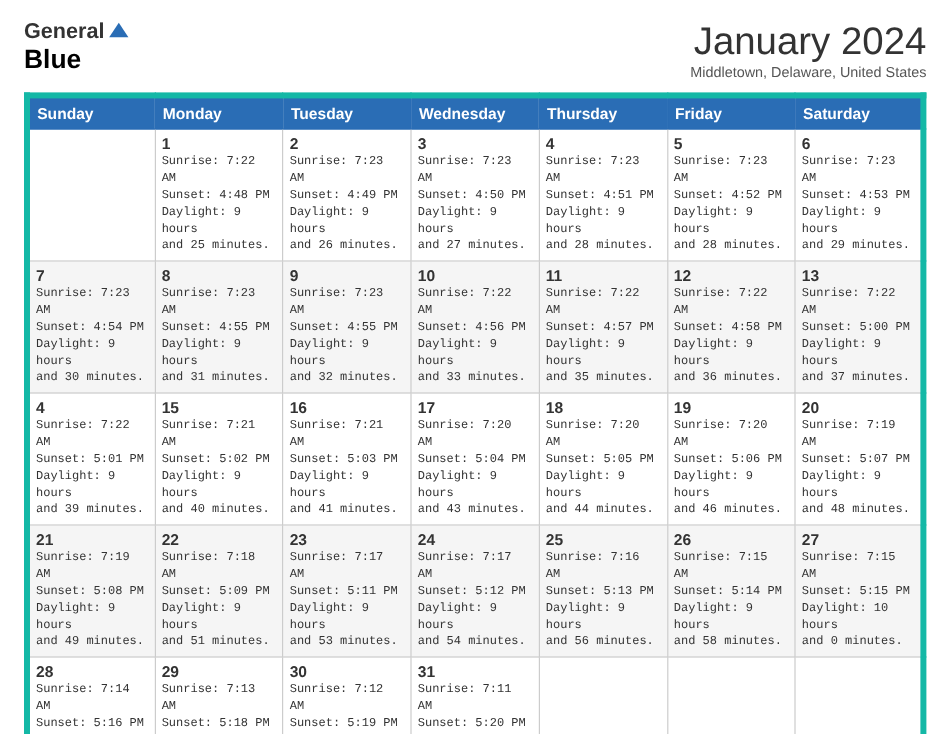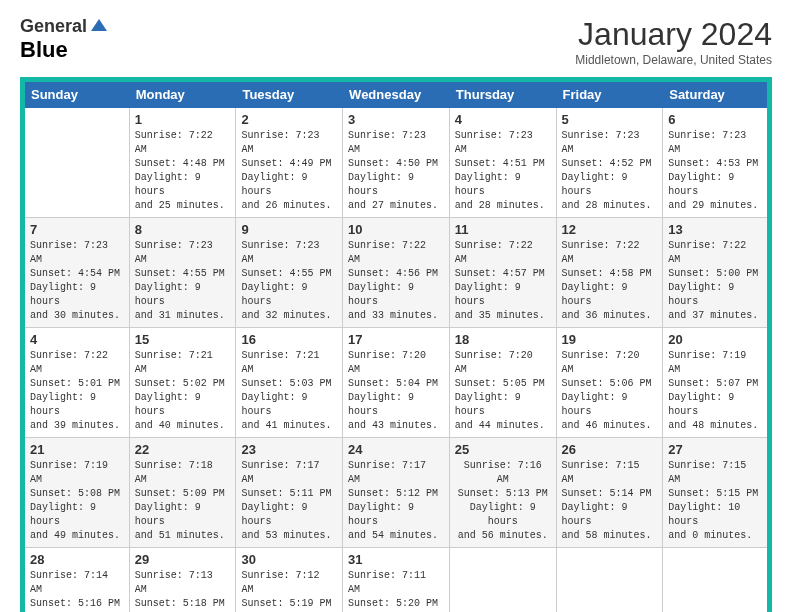--- a/index.html
+++ b/index.html
@@ -312,21 +312,21 @@
           </td>
           <td>
             <span class="day-num">24</span>
             <div class="cell-info" style="white-space: pre-line;">Sunrise: 7:17 AM
 Sunset: 5:12 PM
 Daylight: 9 hours
 and 54 minutes.</div>
           </td>
           <td>
             <span class="day-num">25</span>
-            <div class="cell-info" style="white-space: pre-line; text-align: center;">Sunrise: 7:16 AM
+            <div class="cell-info" style="white-space: pre-line;">Sunrise: 7:16 AM
 Sunset: 5:13 PM
 Daylight: 9 hours
 and 56 minutes.</div>
           </td>
           <td>
             <span class="day-num">26</span>
             <div class="cell-info" style="white-space: pre-line;">Sunrise: 7:15 AM
 Sunset: 5:14 PM
 Daylight: 9 hours
 and 58 minutes.</div>

